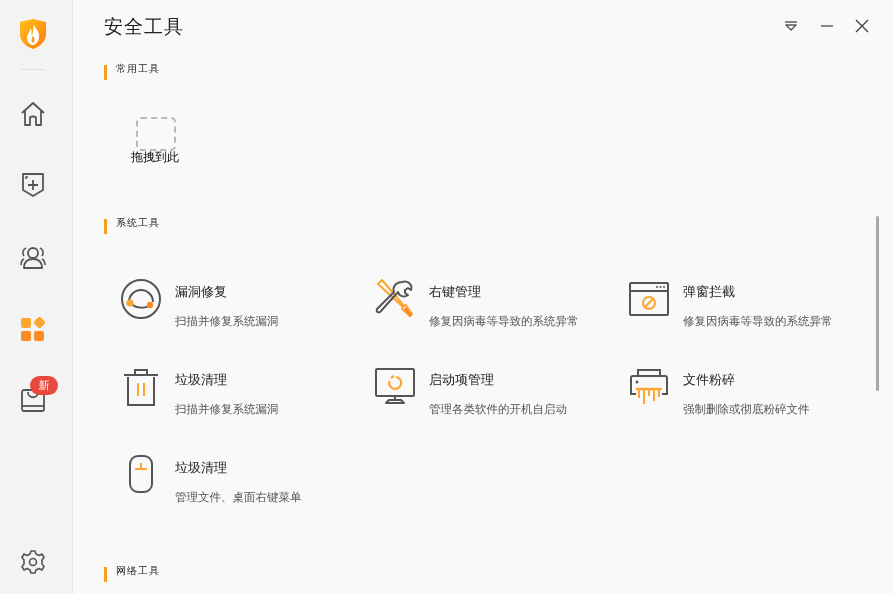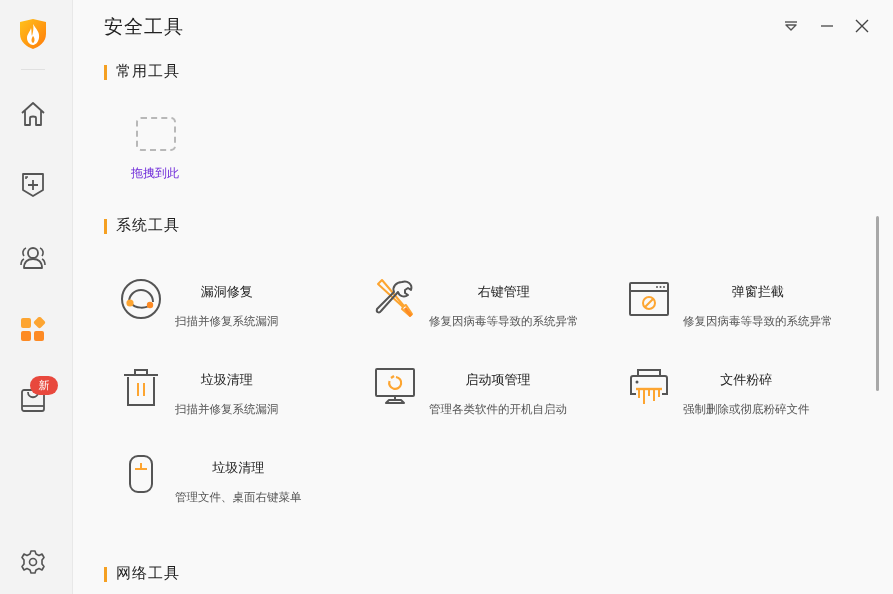--- a/index.html
+++ b/index.html
@@ -6,27 +6,27 @@
   html, body { width: 893px; height: 594px; overflow: hidden; background: #f9f9f9; font-family: "DejaVu Sans", "Liberation Sans", sans-serif; color: #222; }
   .app { position: relative; width: 893px; height: 594px; display: flex; }
   .sidebar { width: 73px; height: 594px; background: #f3f3f3; border-right: 1px solid #e8e8e8; position: relative; }
   .logo { position: absolute; left: 18px; top: 18px; width: 30px; height: 32px; }
   .side-divider { position: absolute; left: 21px; top: 69px; width: 24px; height: 1px; background: #e0e0e0; }
   .nav-item { position: absolute; left: 17px; width: 32px; height: 32px; display: flex; align-items: center; justify-content: center; cursor: pointer; }
   .badge { position: absolute; left: 30px; top: 376px; width: 28px; height: 19px; border-radius: 10px; background: #e8483d; color: #fff; font-size: 11px; display: flex; align-items: center; justify-content: center; }
   .main { position: relative; flex: 1; height: 426px; }
   .title { position: absolute; left: 31px; top: 14px; font-size: 19px; color: #222; letter-spacing: 1px; }
   .win-ctrl { position: absolute; top: 16px; width: 20px; height: 20px; display: flex; align-items: center; justify-content: center; cursor: pointer; }
-  .section-title { position: absolute; left: 31px; font-size: 15px; color: #222; padding-left: 12px; letter-spacing: 1px; }
+  .section-title { position: absolute; left: 31px; font-size: 10px; color: #222; padding-left: 12px; letter-spacing: 1px; }
   .section-title::before { content: ""; position: absolute; left: 0; top: 3px; width: 3px; height: 15px; background: #f5a022; }
   .drop-box { position: absolute; left: 63px; top: 117px; width: 40px; height: 34px; border: 2px dashed #b8b8b8; border-radius: 5px; cursor: pointer; }
-  .drop-label { position: absolute; left: 58px; top: 165px; font-size: 12px; color: #6d28d9; }
+  .drop-label { position: absolute; left: 58px; top: 149px; font-size: 12px; color: #000000; }
   .tool { position: absolute; display: flex; align-items: flex-start; cursor: pointer; }
   .tool-icon { width: 44px; height: 44px; display: flex; align-items: center; justify-content: center; margin-right: 12px; margin-top: -6px; }
-  .tool-name { font-size: 13px; color: #222; line-height: 18px; text-align: center; }
+  .tool-name { font-size: 13px; color: #222; line-height: 18px; }
   .tool-desc { font-size: 11.5px; color: #555; line-height: 18px; margin-top: 11px; white-space: nowrap; }
   .scrollbar { position: absolute; left: 803px; top: 216px; width: 3px; height: 175px; background: #a8a8a8; border-radius: 2px; }
 </style>
 </head>
 <body>
 
 <div class="app">
   <aside class="sidebar">
     <div class="logo">
       <svg width="30" height="32" viewBox="0 0 30 32">

